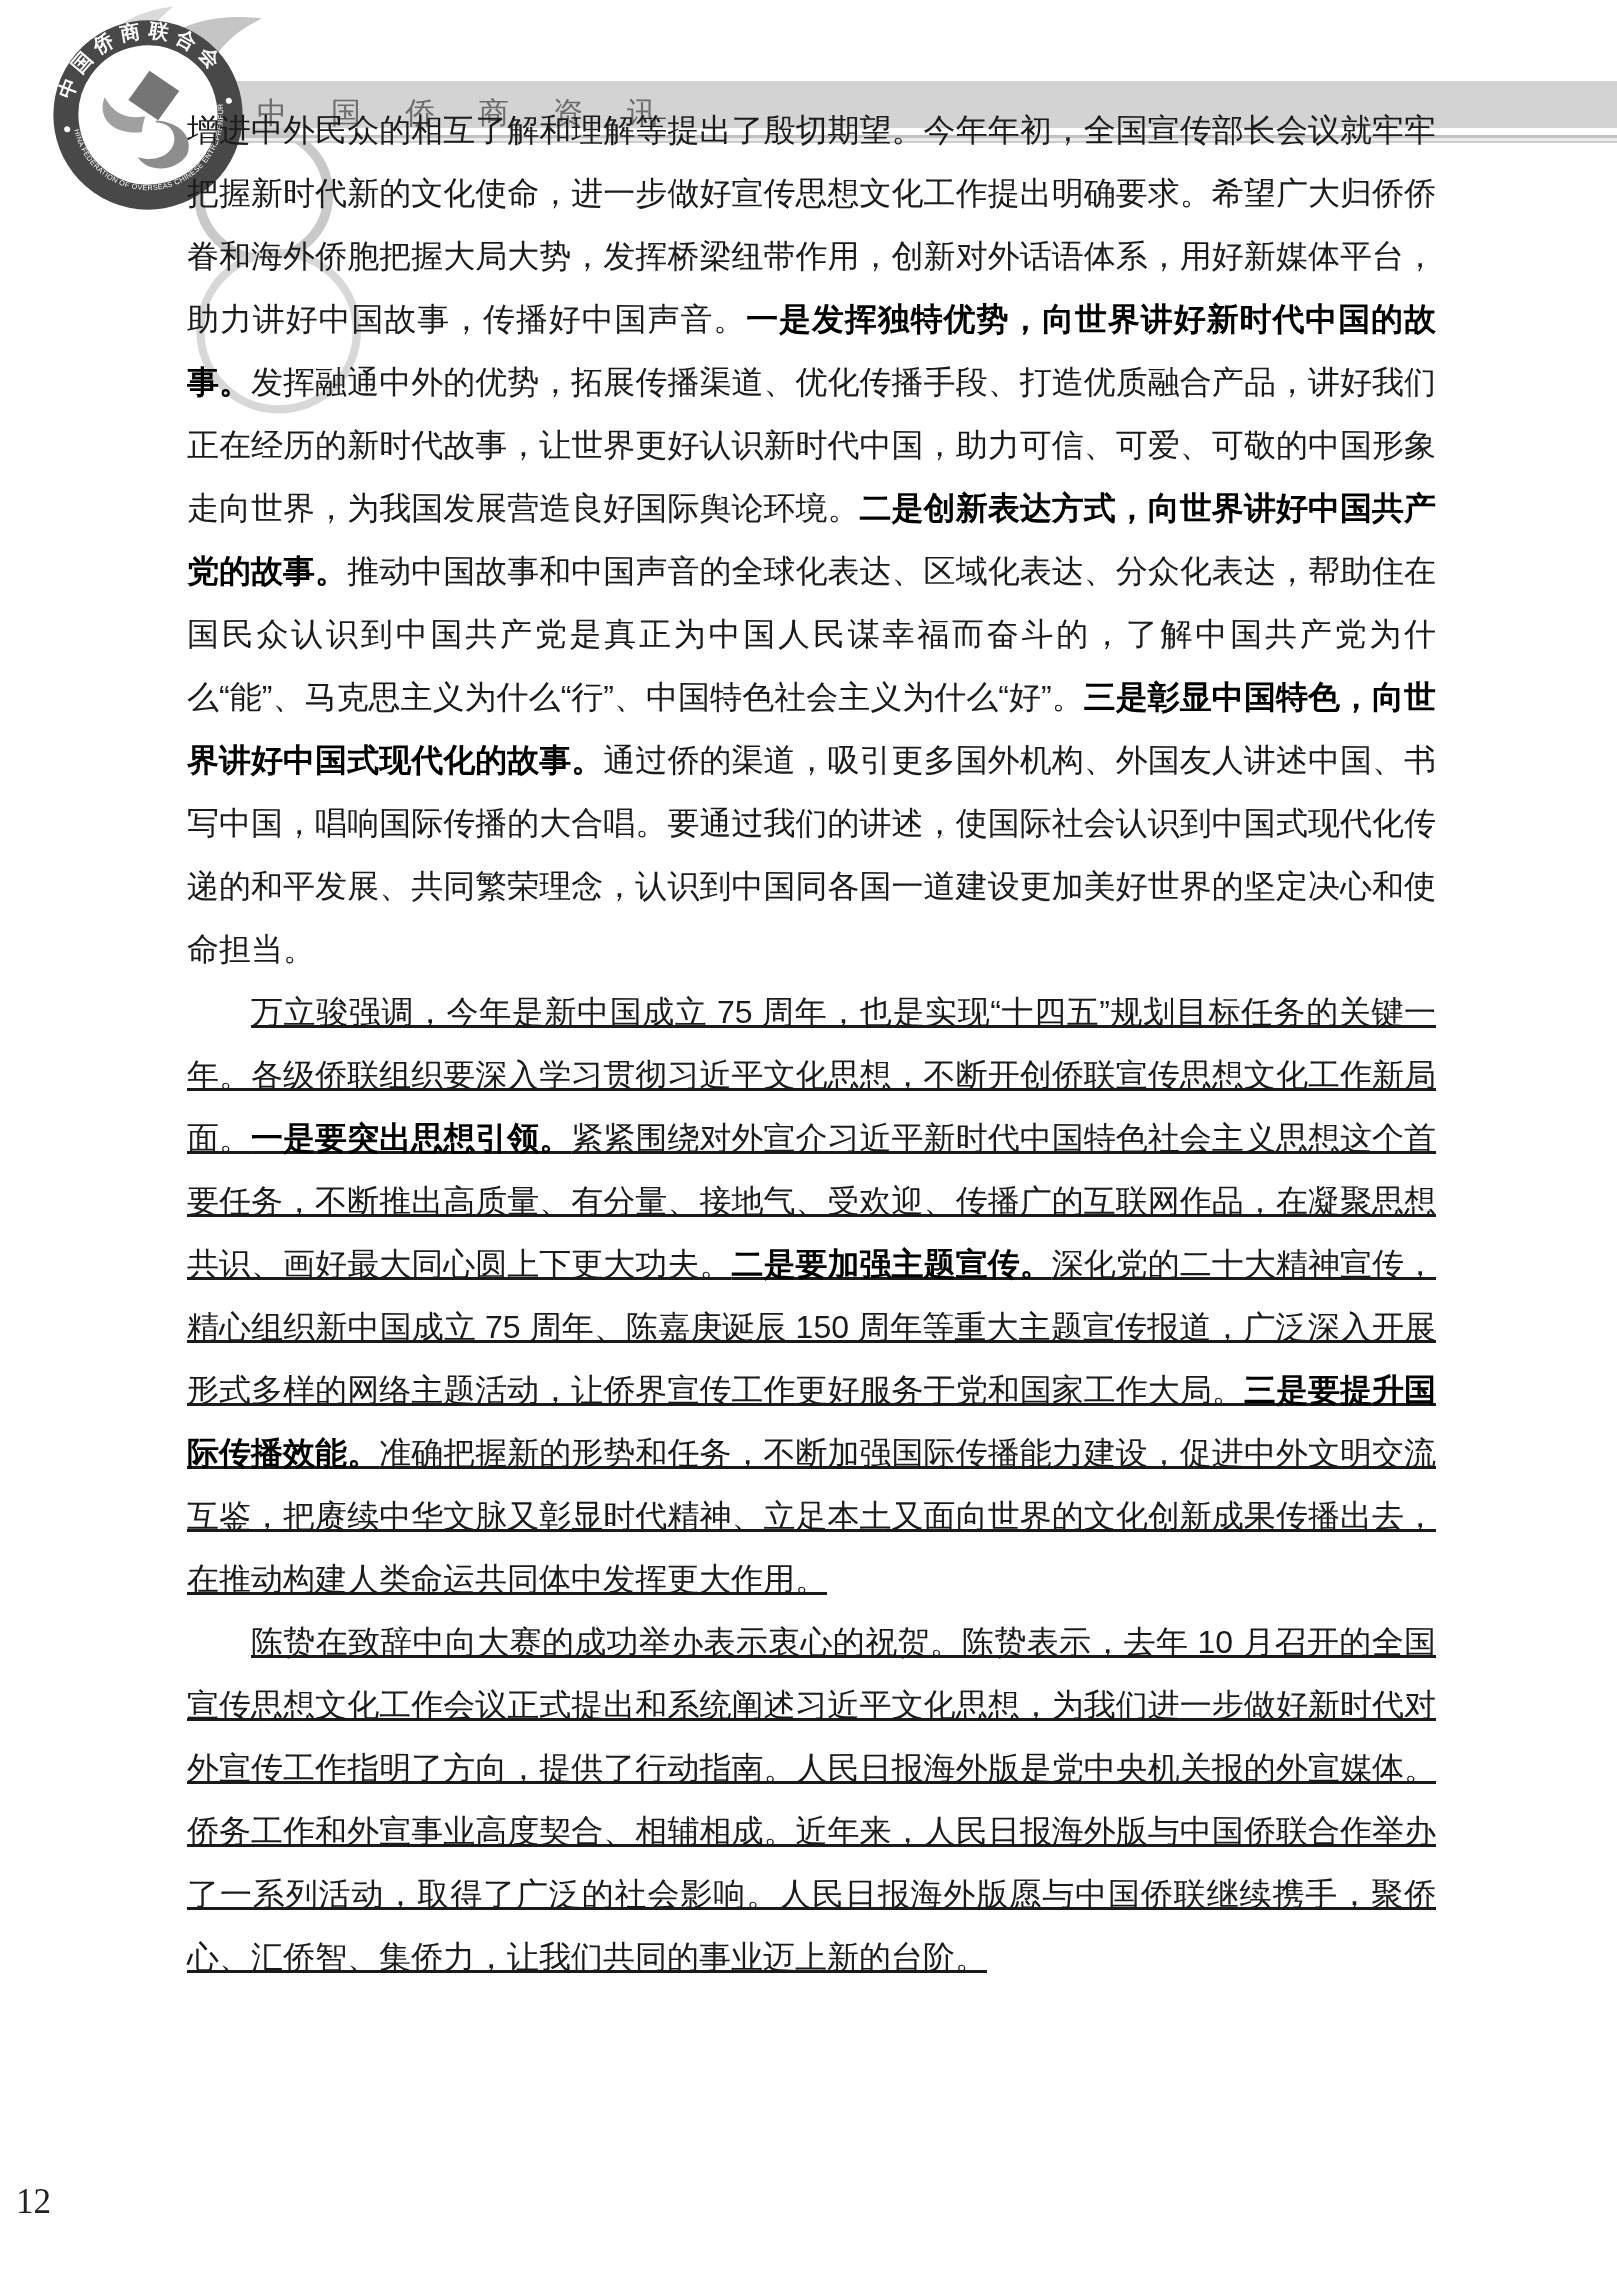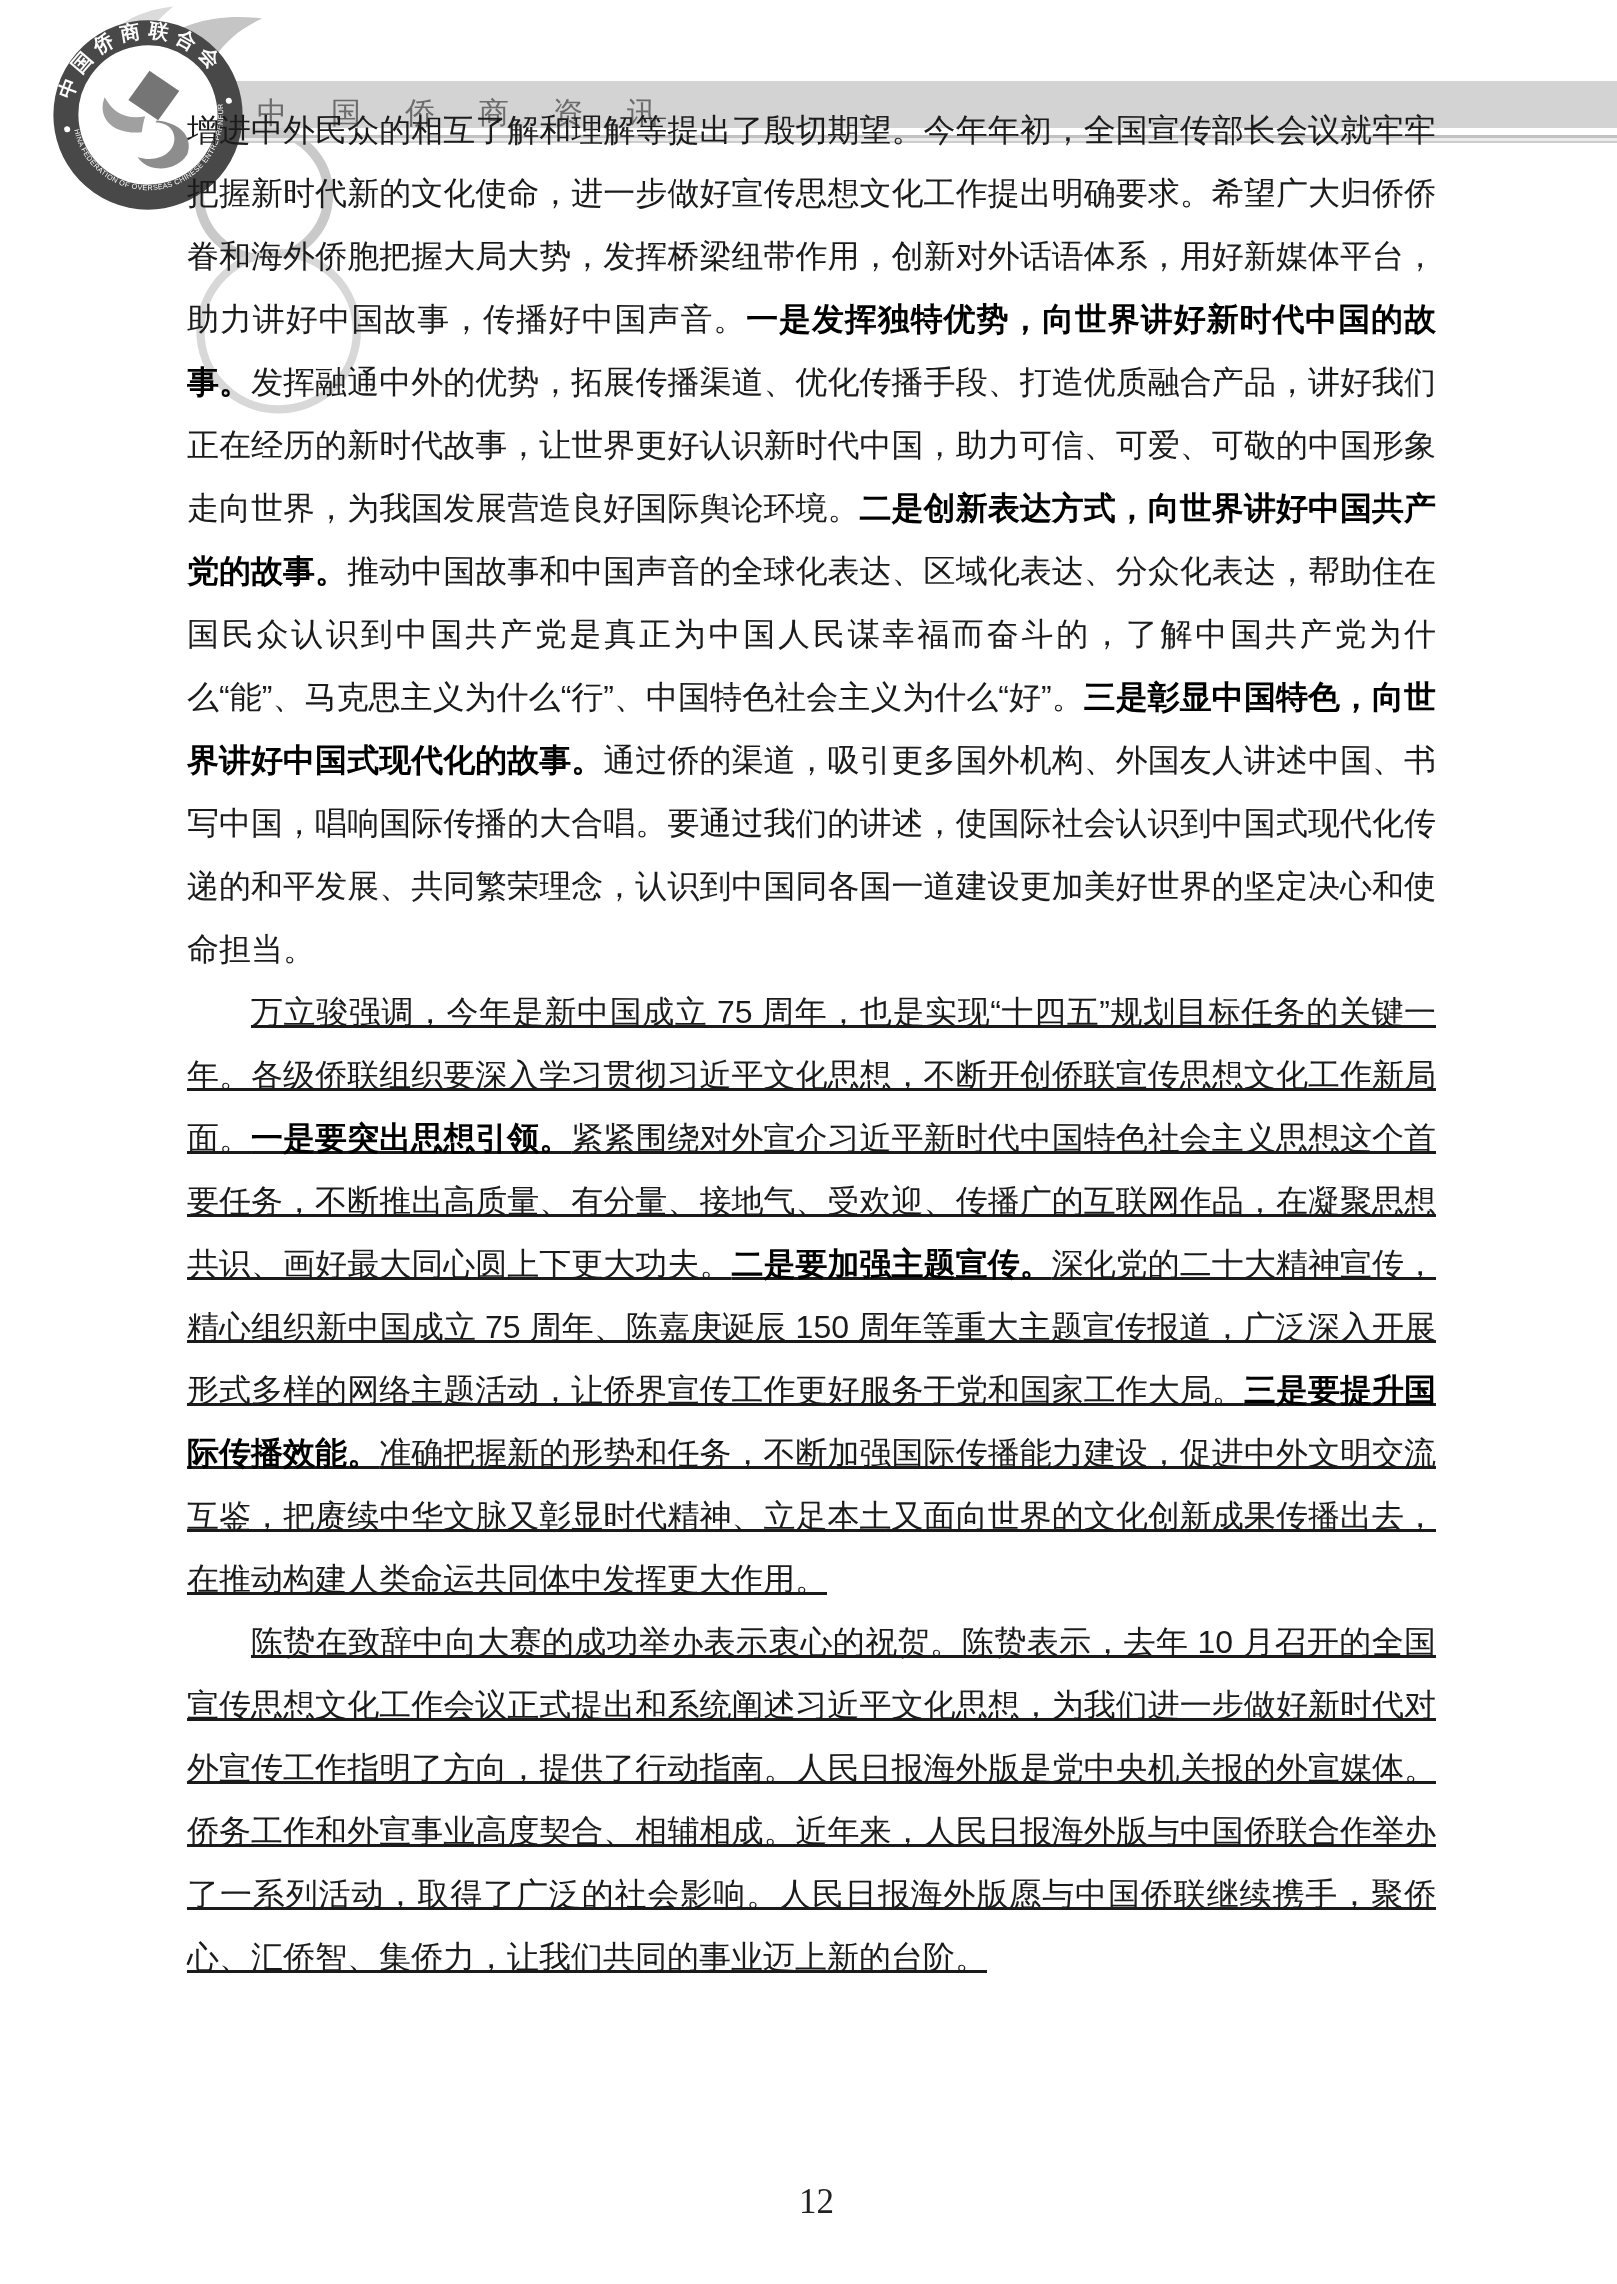--- a/index.html
+++ b/index.html
@@ -15,21 +15,21 @@
         font-size:30px;letter-spacing:44px;color:#6b6b6b;z-index:3;white-space:nowrap;}
   .logo-badge{position:absolute;left:53px;top:19.6px;width:190px;height:190px;z-index:4;}
   
   .article{position:absolute;left:187px;top:99px;width:1249px;z-index:5;
         font-size:32px;line-height:63px;color:#1b1b1b;
         text-align:justify;text-justify:inter-ideograph;}
   .article p{margin:0;padding:0;}
   .article p.indent{text-indent:2em;text-decoration:underline;}
   .article .b{font-weight:700;color:#000;}
   
-  .page-number{position:absolute;left:16px;right:0;top:2182px;text-align:center;
+  .page-number{position:absolute;left:16px;right:0;top:2182px;
         font-family:"Liberation Serif", serif;font-size:35px;color:#222;z-index:5;}
 </style>
 </head>
 <body>
 
 <div class="page">
 
   <svg class="decor" viewBox="0 0 540 680">
     <path d="M150 160 C140 70 220 10 330 24 C270 52 246 96 252 158 C222 128 180 130 150 160 Z" fill="#c5c5c5"></path>
     <path d="M118 142 C88 62 138 16 212 8 C166 44 152 88 162 134 Z" fill="#dbdbdb"></path>

